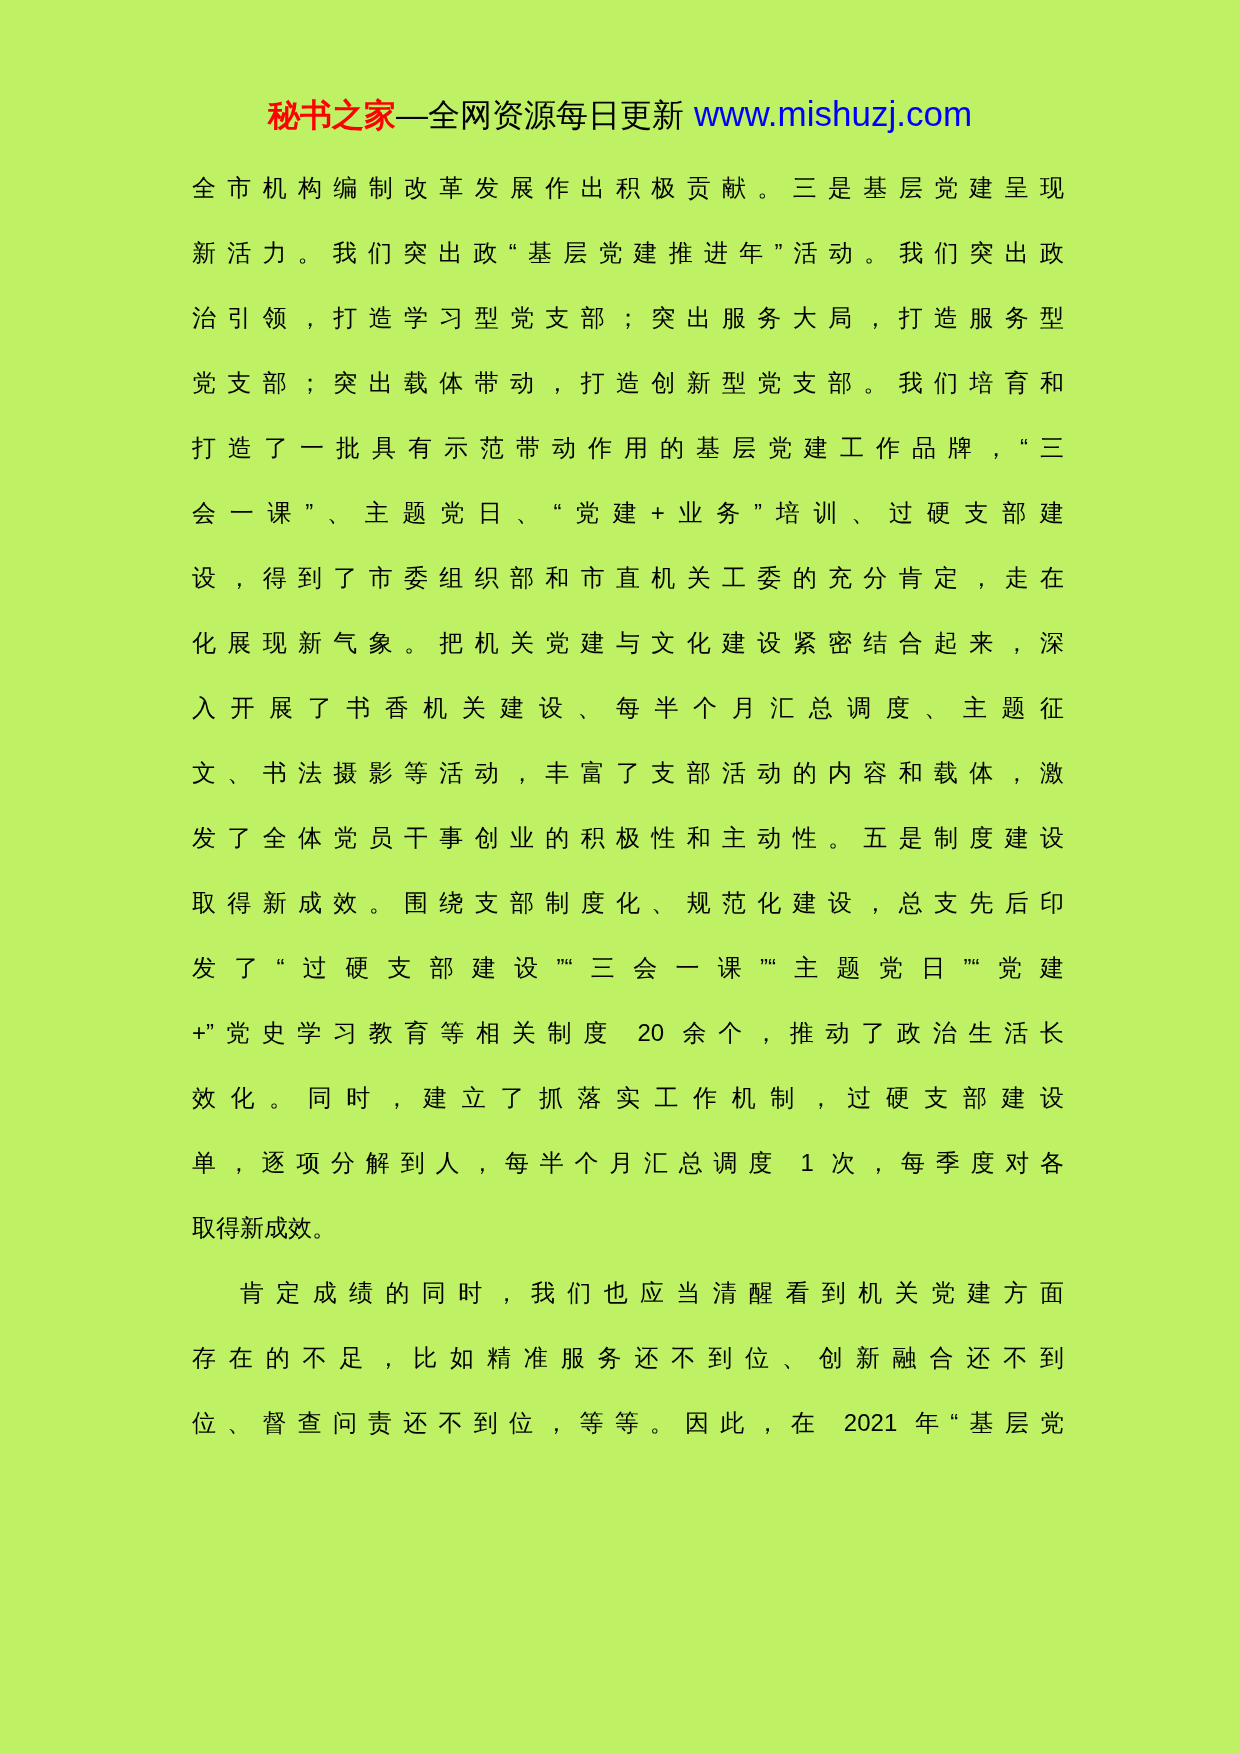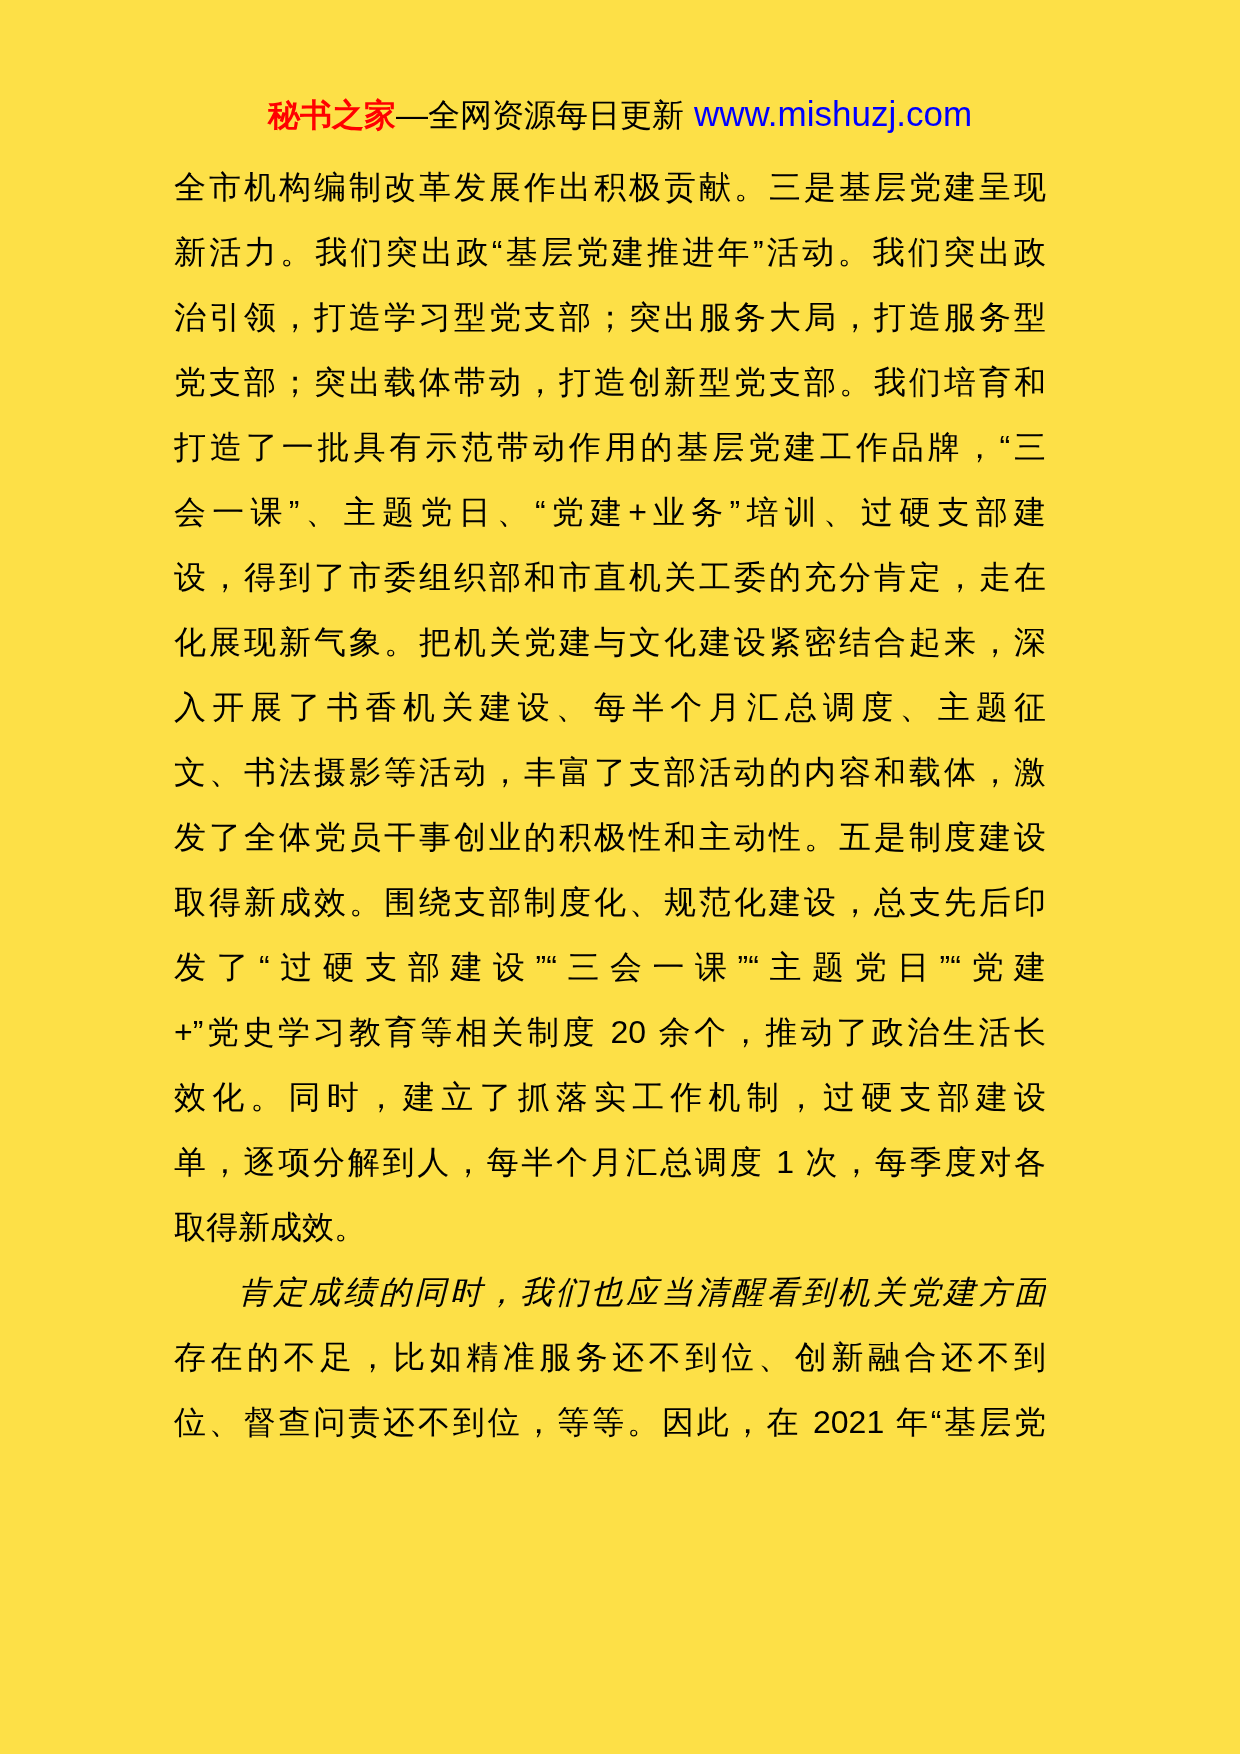--- a/index.html
+++ b/index.html
@@ -1,20 +1,20 @@
 <!DOCTYPE html>
 <html><head>
 <meta charset="utf-8">
 <style>
   html,body { margin:0; padding:0; background:#ffffff; }
   .page {
     position:relative;
     width:1240px;
     height:1754px;
-    background:#fde047;
+    background:#bef264;
     overflow:hidden;
     font-family:"Liberation Sans","DejaVu Sans",sans-serif;
   }
   .header {
     position:absolute;
     top:90px;
     left:0;
     width:100%;
     text-align:center;
     white-space:nowrap;
@@ -32,39 +32,38 @@
   }
   .site-url {
     color:#0000ff;
     font-size:35px;
     margin-left:10px;
     text-decoration:none;
     cursor:pointer;
   }
   .content {
     position:absolute;
-    left:174px;
+    left:192px;
     top:155px;
     width:872px;
     color:#000000;
-    font-size:32px;
+    font-size:24px;
   }
   .line {
     height:65px;
     line-height:65px;
     text-align:justify;
     text-align-last:justify;
     overflow:hidden;
   }
   .line.lastfree {
     text-align-last:left;
   }
   .line.indent {
     text-indent:2em;
-    font-style:italic;
   }
 </style>
 </head>
 <body>
 
 <div class="page">
   <div class="header">
     <span class="site-name" style="color: rgb(255, 0, 0);">秘书之家</span><span class="tagline" style="color: rgb(0, 0, 0);">—全网资源每日更新</span><span class="site-url" style="color: rgb(0, 0, 255);">www.mishuzj.com</span>
   </div>
   <div class="content" id="content">

